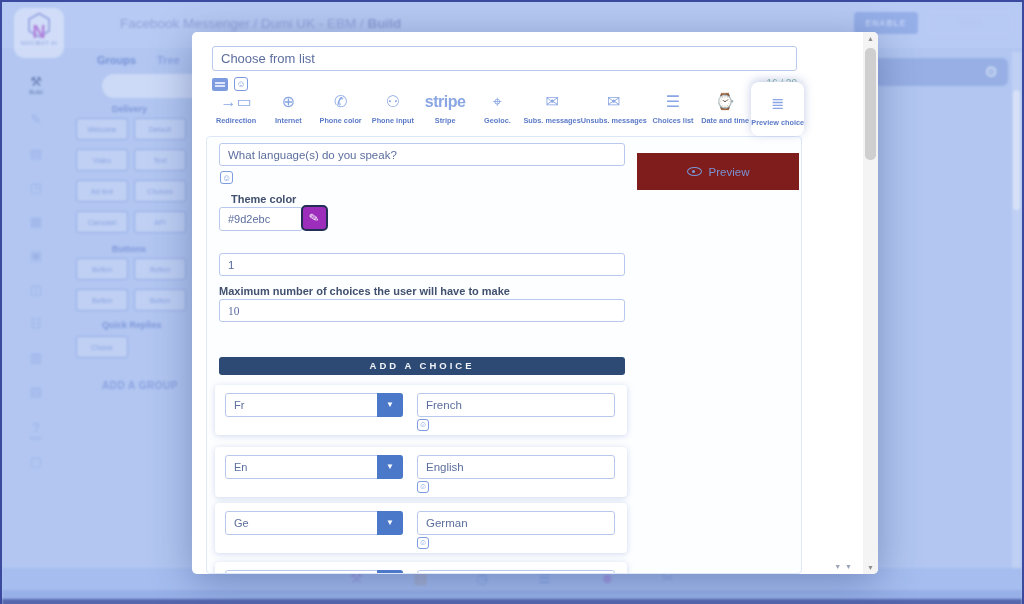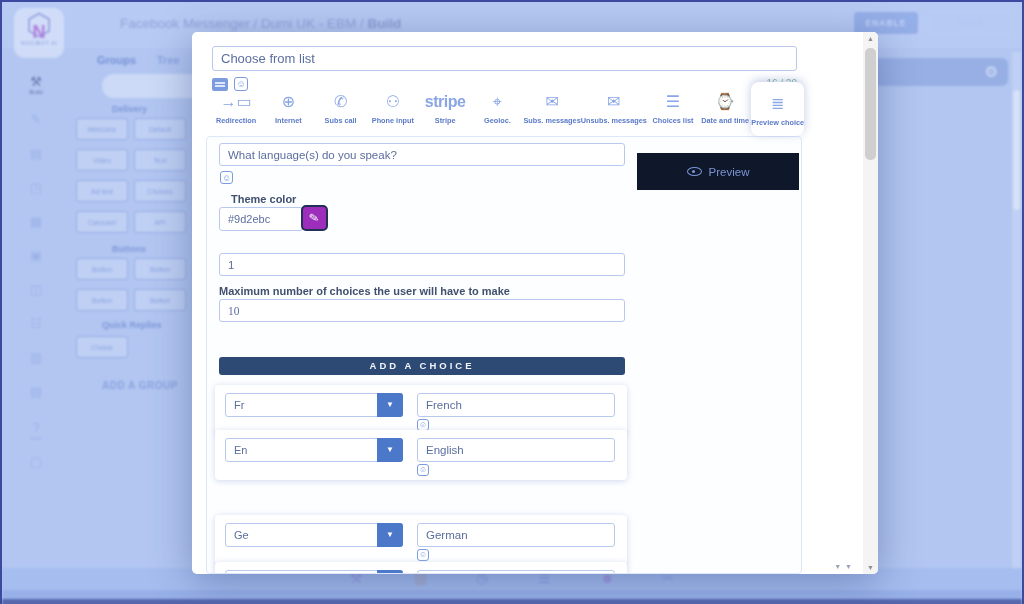--- a/index.html
+++ b/index.html
@@ -69,21 +69,21 @@
   .mtabs{position:absolute;left:18px;top:58px;width:594px;height:46px;display:flex;}
   .mtab{flex:1;text-align:center;position:relative;cursor:pointer;}
   .mtab .tic{height:24px;font-size:16px;line-height:24px;color:#8aa6e4;position:relative;}
   .mtab .tlb{font-size:7.3px;font-weight:bold;color:#5b7ac8;white-space:nowrap;margin-top:2px;}
   .mtab.active{background:#fff;border-radius:8px;box-shadow:0 -2px 10px rgba(120,140,200,.45);
                margin-top:-8px;padding-top:10px;z-index:3;}
   .stripe-word{font-size:13px;font-weight:bold;color:#6a93dd;letter-spacing:-.5px;}
   
   .cpanel{position:absolute;left:14px;top:104px;width:596px;height:438px;border:1px solid #dde7f8;
           border-radius:4px;background:#fdfeff;box-sizing:border-box;overflow:hidden;}
-  .preview{position:absolute;left:430px;top:16px;width:162px;height:37px;background:#0f172a;
+  .preview{position:absolute;left:430px;top:16px;width:162px;height:37px;background:#7f1d1d;
            display:flex;align-items:center;justify-content:center;gap:7px;color:#7a93d2;font-size:11.5px;}
   .eye{width:15px;height:9px;border:1.5px solid #7a97d8;border-radius:50%;position:relative;box-sizing:border-box;}
   .eye::after{content:"";position:absolute;left:4px;top:1.5px;width:3px;height:3px;border-radius:50%;background:#7a97d8;}
   .addbtn{position:absolute;left:12px;top:220px;width:406px;height:18px;background:#2d4a74;border-radius:3px;
           color:#f2f5fb;font-size:9.5px;font-weight:bold;letter-spacing:3px;text-align:center;line-height:18px;cursor:pointer;}
   .card{position:absolute;left:8px;width:412px;height:50px;background:#fff;border-radius:4px;
         box-shadow:0 1px 6px rgba(150,170,220,.45);}
   .sel{position:absolute;left:10px;top:8px;width:178px;height:24px;border:1px solid #b9c9ee;border-radius:3px;
        font-size:11px;color:#5c6e9e;line-height:22px;padding-left:8px;box-sizing:border-box;}
   .sel .arrow{position:absolute;right:-1px;top:-1px;width:26px;height:24px;background:#4b78c8;
@@ -213,21 +213,21 @@
       <div class="mtab">
         <div class="tic">→▭</div>
         <div class="tlb">Redirection</div>
       </div>
       <div class="mtab">
         <div class="tic">⊕</div>
         <div class="tlb">Internet</div>
       </div>
       <div class="mtab">
         <div class="tic">✆</div>
-        <div class="tlb">Subs call</div>
+        <div class="tlb">Phone color</div>
       </div>
       <div class="mtab">
         <div class="tic">⚇</div>
         <div class="tlb">Phone input</div>
       </div>
       <div class="mtab">
         <div class="tic stripe-word">stripe</div>
         <div class="tlb">Stripe</div>
       </div>
       <div class="mtab">
@@ -278,27 +278,27 @@
       <input class="inp" style="left: 12px; top: 162px; width: 406px; height: 23px; font-family: Liberation Serif, serif;" value="10">
 
       <div class="addbtn">ADD A CHOICE</div>
 
       <div class="card" style="top:248px">
         <div class="sel"><span>Fr</span>
           <span class="arrow">▼</span></div>
         <input class="inp ctxt" value="French" style="">
         <div class="smiley csmile">☺</div>
       </div>
-      <div class="card" style="top:293px">
+      <div class="card" style="top:310px">
         <div class="sel"><span>En</span>
           <span class="arrow">▼</span></div>
         <input class="inp ctxt" value="English" style="">
         <div class="smiley csmile">☺</div>
       </div>
-      <div class="card" style="top:378px">
+      <div class="card" style="top:366px">
         <div class="sel"><span>Ge</span>
           <span class="arrow">▼</span></div>
         <input class="inp ctxt" value="German" style="">
         <div class="smiley csmile">☺</div>
       </div>
       <div class="card" style="top:425px">
         <div class="sel">
           <span class="arrow">▼</span>
           </div>
         <input class="inp ctxt" value="Spanish" style="">

